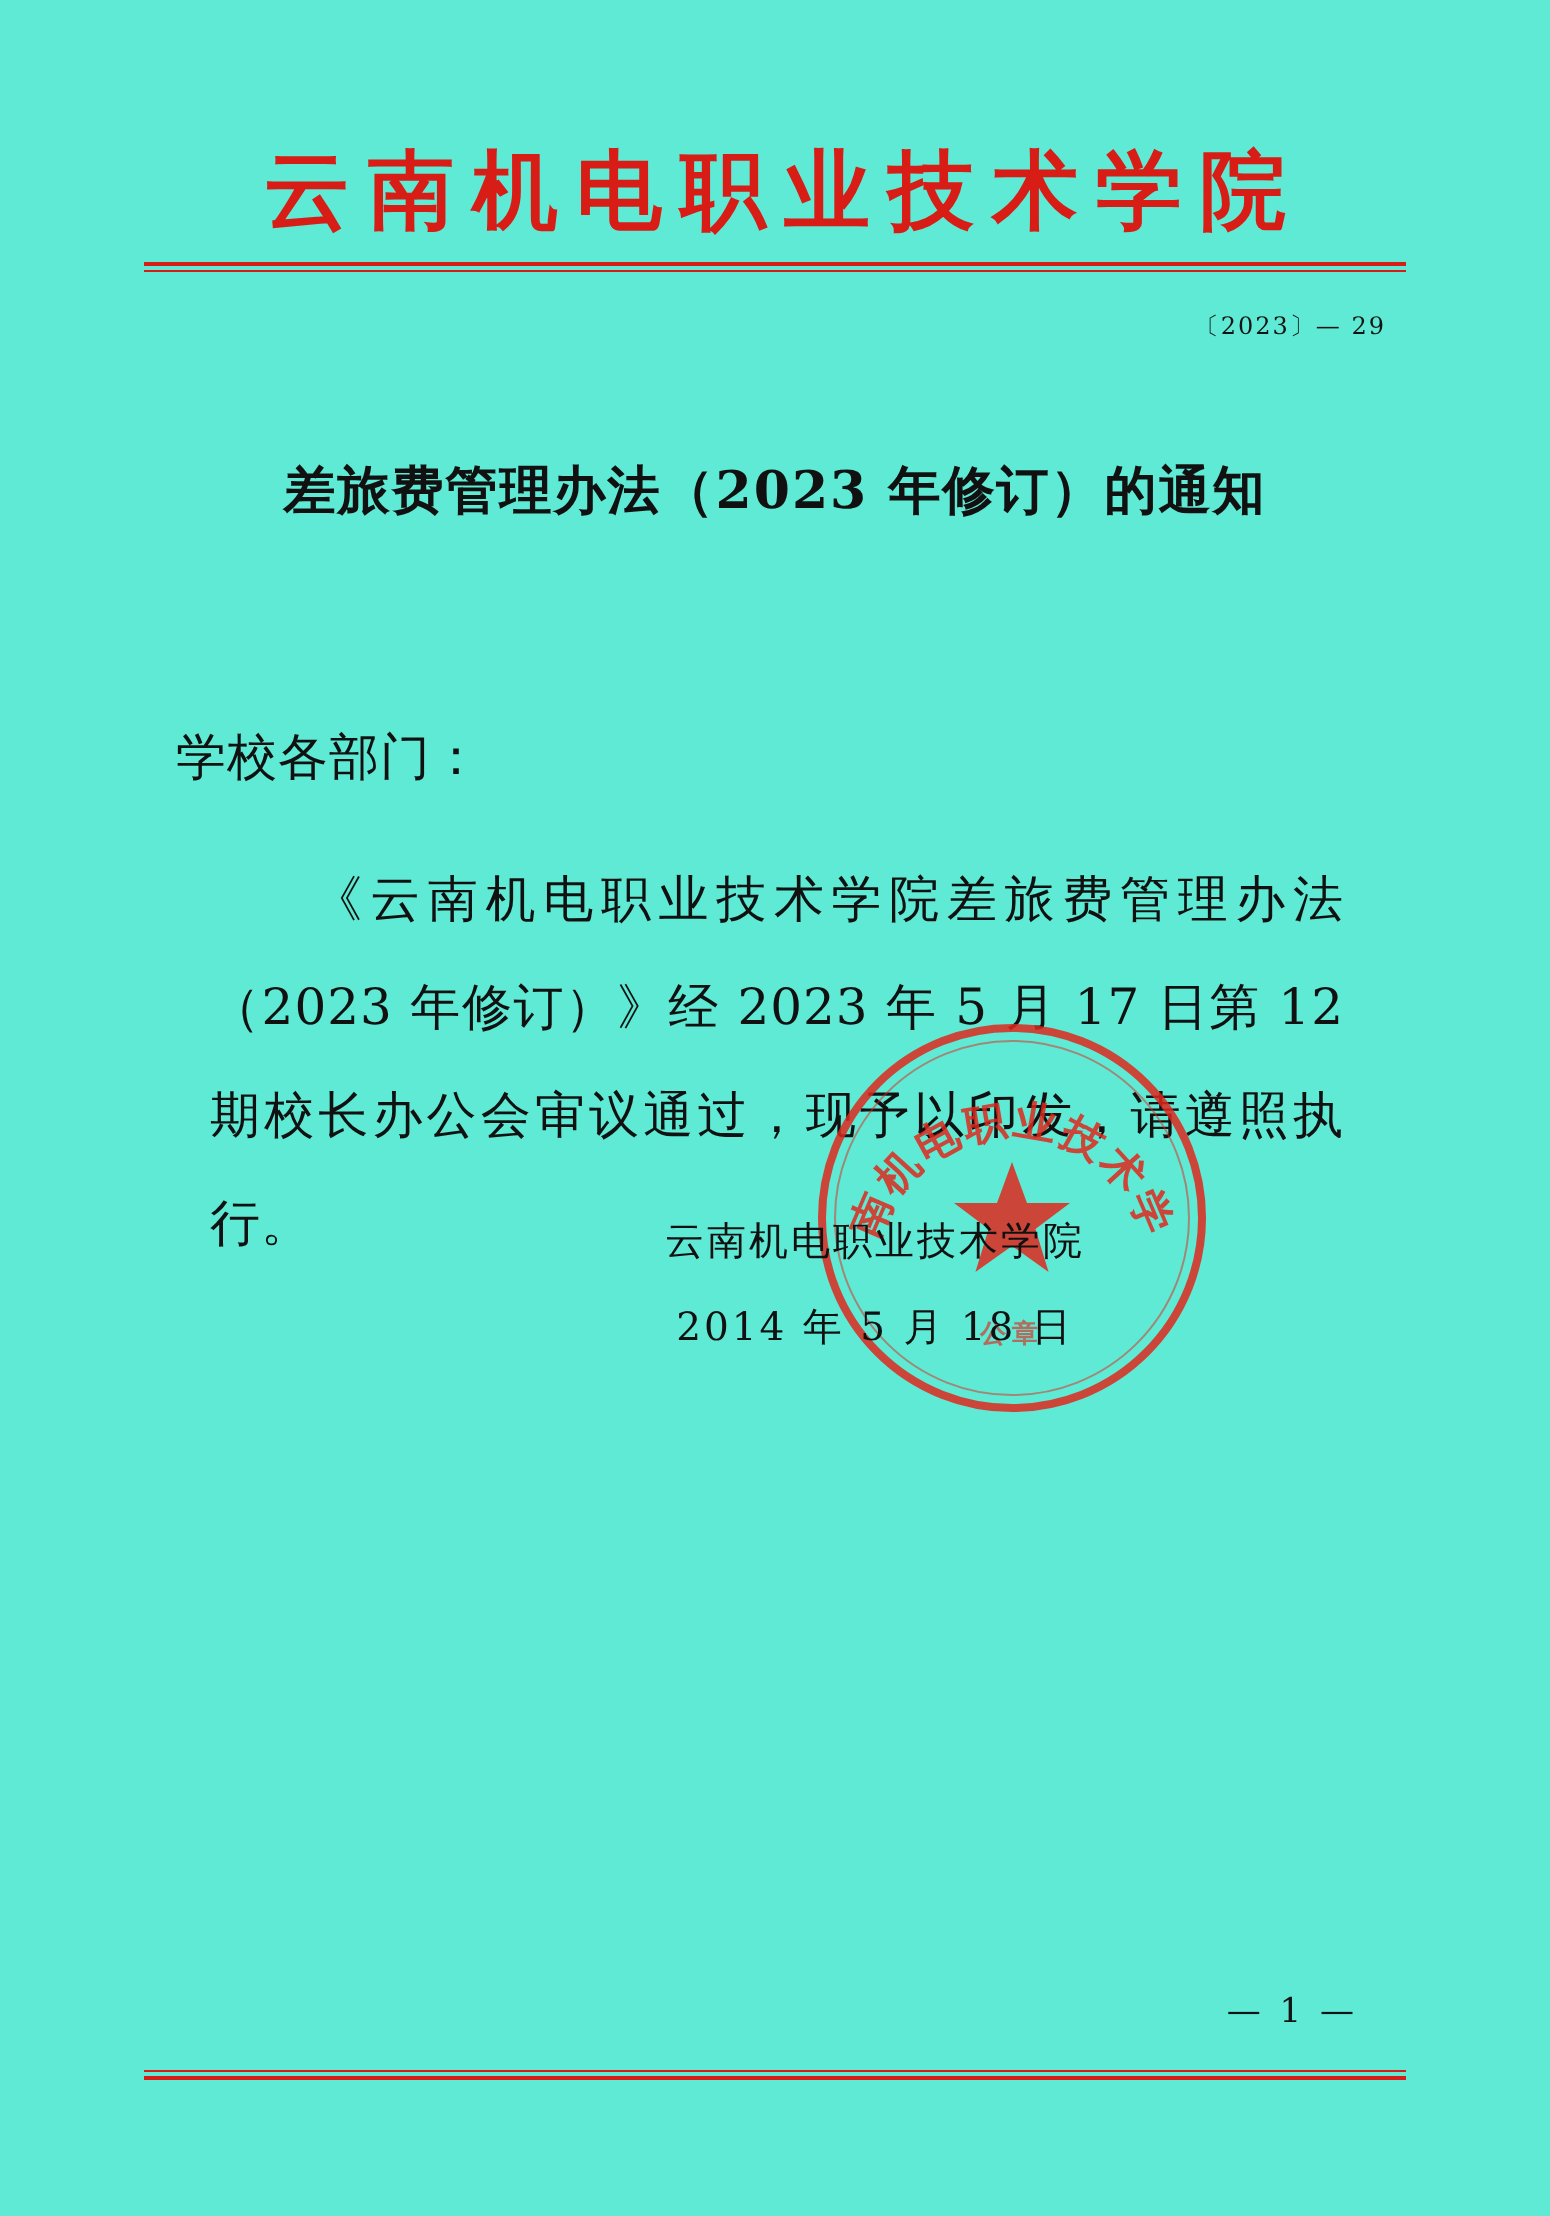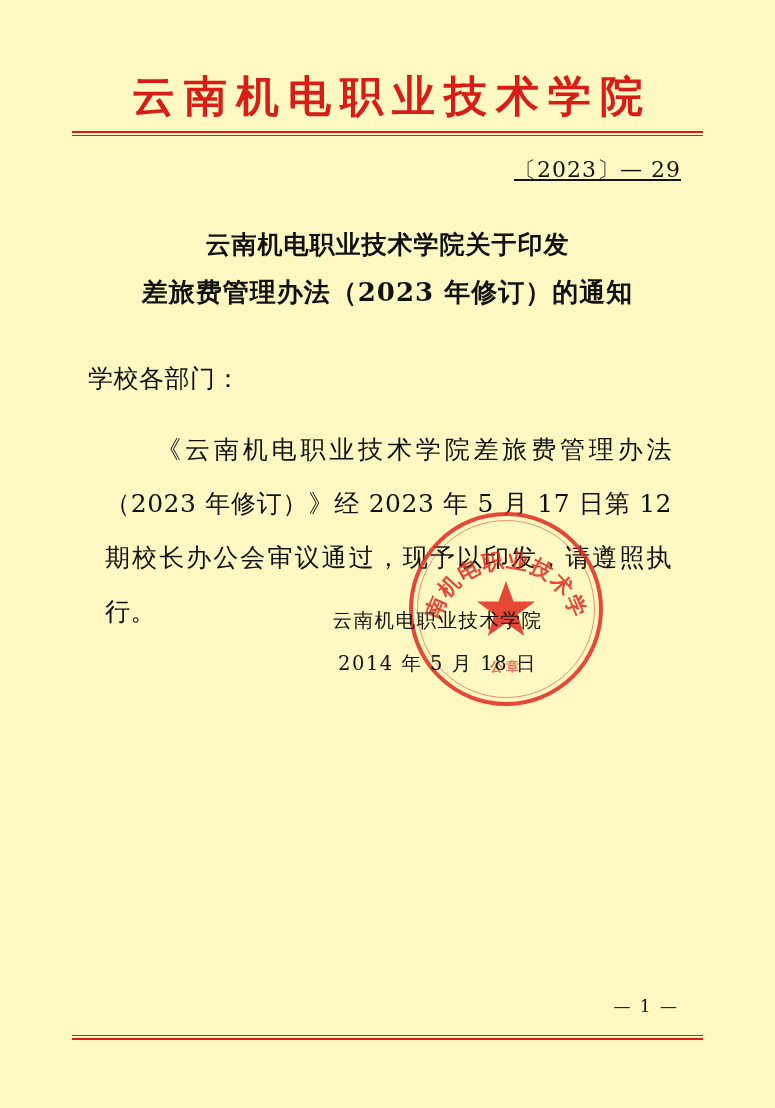--- a/index.html
+++ b/index.html
@@ -12,21 +12,21 @@
     height: 1108px;
     position: relative;
     font-family: "DejaVu Serif", "Liberation Serif", serif;
     color: #1a1a1a;
     overflow: hidden;
   }
 
   .page {
     position: absolute;
     inset: 0;
-    background: #fef9c3;
+    background: #5eead4;
   }
 
   
   .doc-header {
     position: absolute;
     top: 72px;
     left: 0;
     right: 0;
     text-align: center;
   }
@@ -37,25 +37,24 @@
     letter-spacing: 9px;
     color: #d81d16;
     line-height: 1.15;
     padding-left: 9px;
     white-space: nowrap;
   }
 
   .doc-number {
     position: absolute;
     top: 155px;
-    right: 94px;
-    font-size: 22px;
+    right: 82px;
+    font-size: 12px;
     letter-spacing: 1px;
     color: #141414;
-    text-decoration: underline;
   }
 
   
   .header-rule {
     position: absolute;
     left: 72px;
     right: 72px;
     top: 131px;
     height: 4px;
   }
@@ -211,21 +210,20 @@
   </div>
 
   <div class="header-rule">
     <div class="thick"></div>
     <div class="thin"></div>
   </div>
 
   <div class="doc-number">〔2023〕— 29</div>
 
   <div class="doc-title">
-    <div class="line1">云南机电职业技术学院关于印发</div>
     <div class="line2">差旅费管理办法（2023 年修订）的通知</div>
   </div>
 
   <div class="body-block">
     <p class="salutation">学校各部门：</p>
     <p class="para">《云南机电职业技术学院差旅费管理办法（2023 年修订）》经 2023 年 5 月 17 日第 12 期校长办公会审议通过，现予以印发，请遵照执行。</p>
   </div>
 
   <div class="seal">
     <div class="inner-ring"></div>

